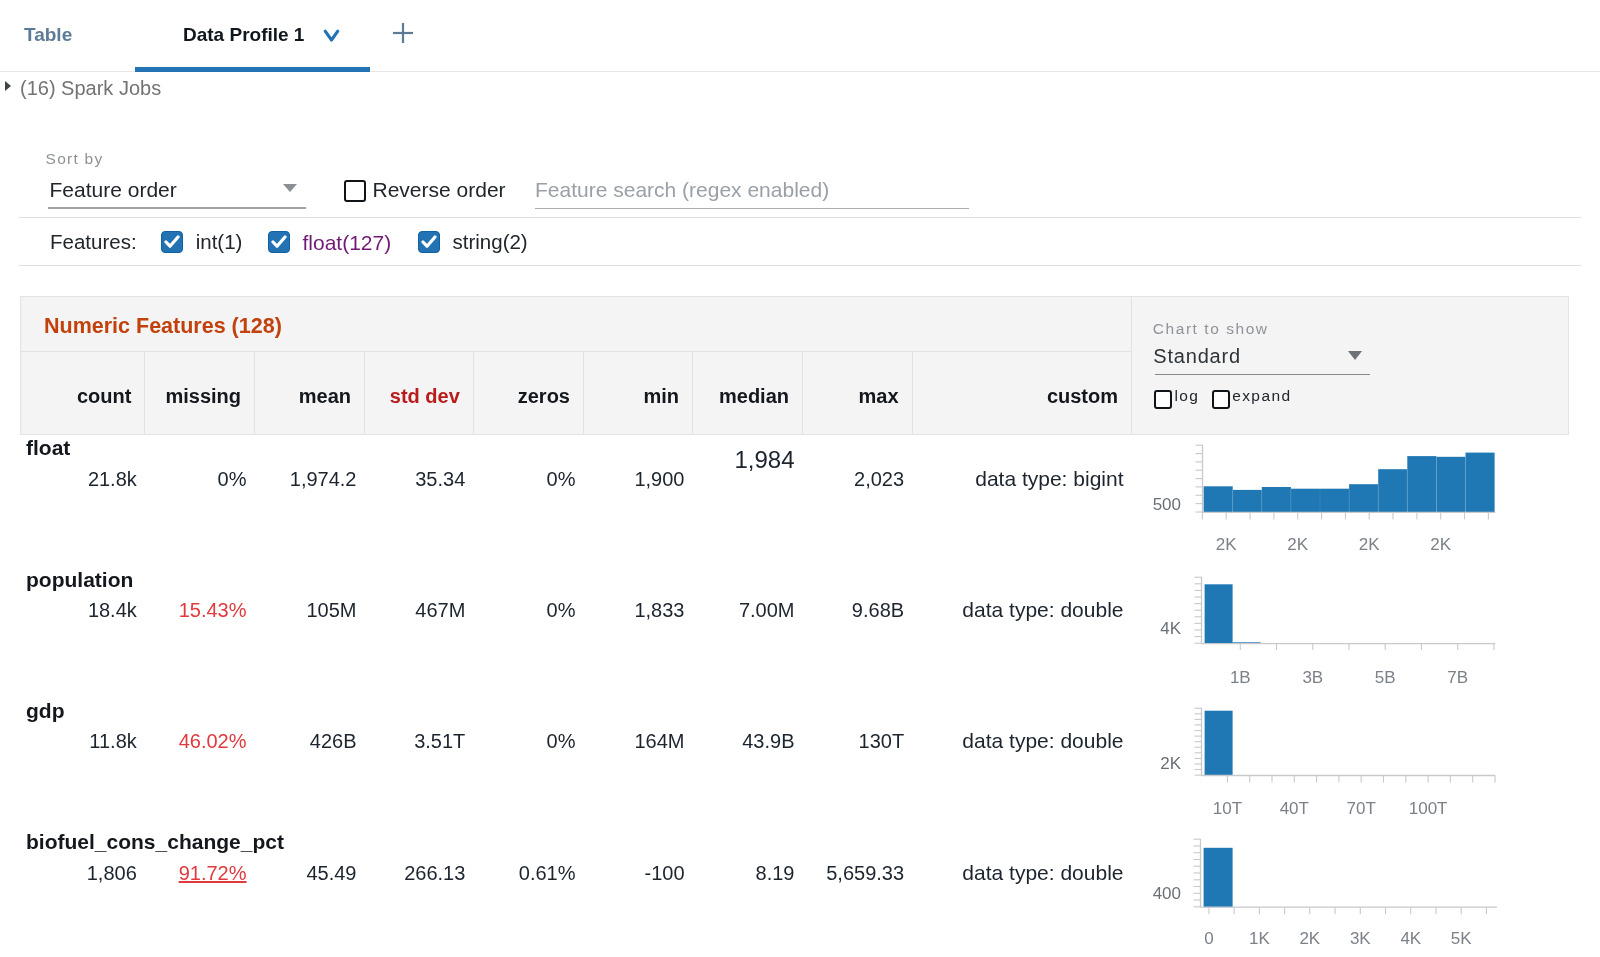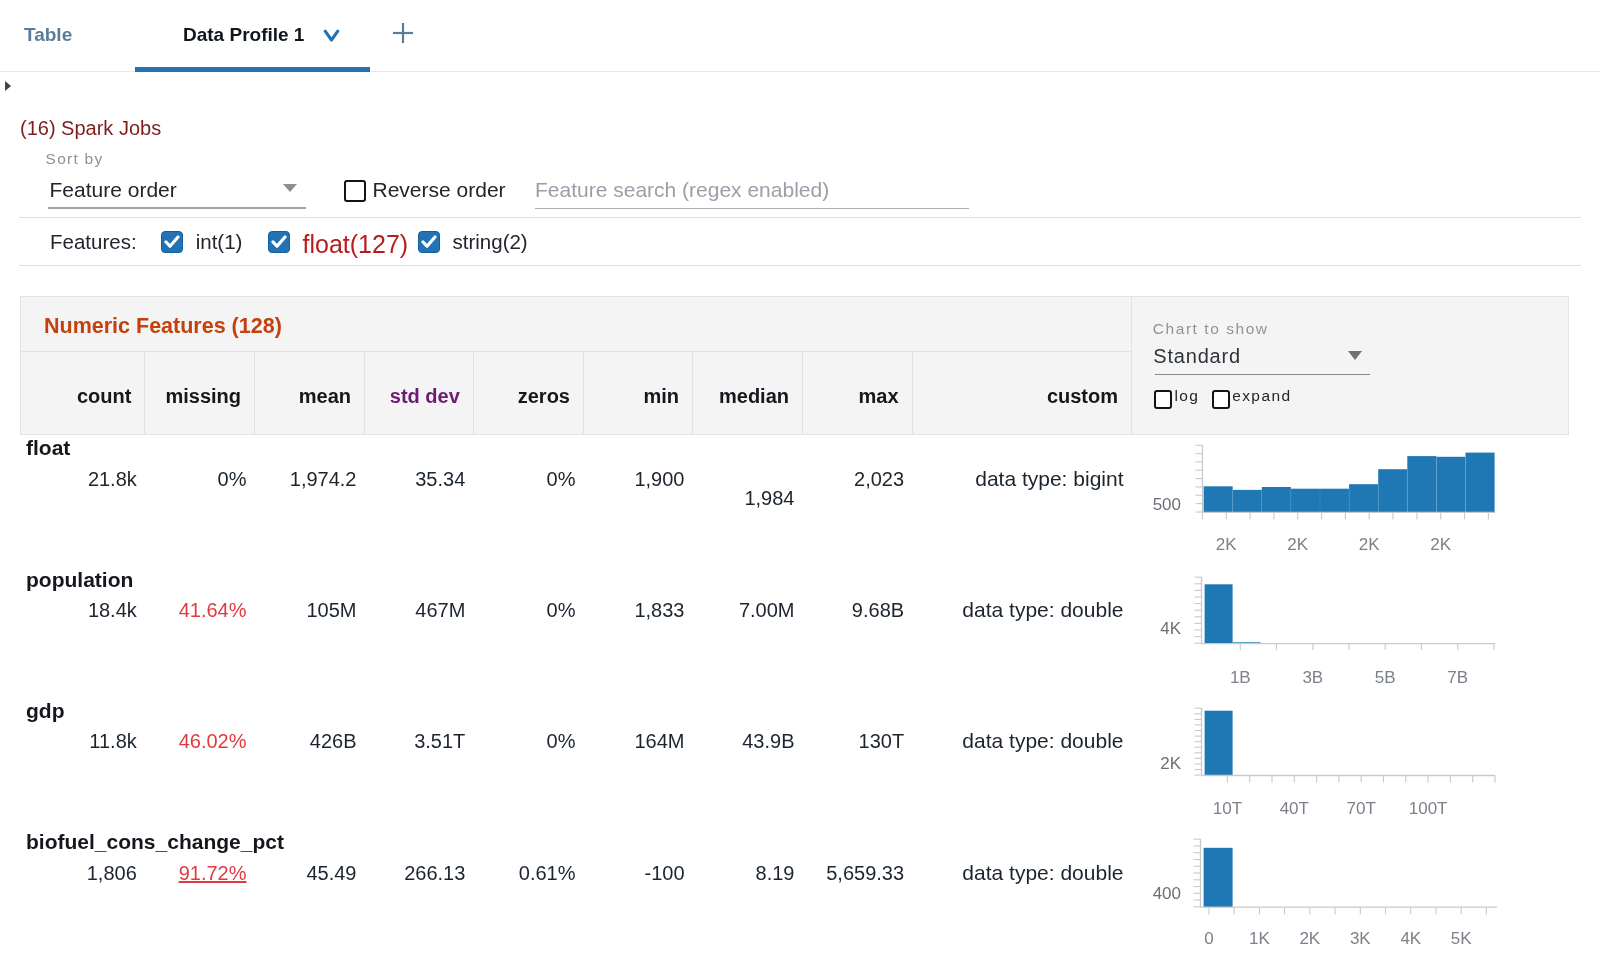--- a/index.html
+++ b/index.html
@@ -18,21 +18,21 @@
     <polyline points="2.2,3.2 8.5,12 14.8,3.2" fill="none" stroke="#2272b4" stroke-width="3.1" stroke-linecap="round" stroke-linejoin="round"></polyline>
   </svg>
 <svg class="abs" style="left:392px;top:22px" width="22" height="22" viewBox="0 0 22 22">
     <line x1="11" y1="1" x2="11" y2="21" stroke="#5d7b97" stroke-width="2.2"></line>
     <line x1="1" y1="11" x2="21" y2="11" stroke="#5d7b97" stroke-width="2.2"></line>
   </svg>
 <div class="abs" style="left:0;top:71px;width:1600px;height:1px;background:#e7e8e9"></div>
 <div class="abs" style="left:135px;top:67px;width:235px;height:5px;background:#2272b4"></div>
 
 <div class="abs" style="left:5.3px;top:81.4px;width:0;height:0;border-left:6.8px solid #3f4348;border-top:5px solid transparent;border-bottom:5px solid transparent"></div>
-<div class="t" style="left:20px;top:77.9px;font-size:20px;color:#7f1d1d;margin-top:40px;">(16) Spark Jobs</div>
+<div class="t" style="left:20px;top:77.9px;font-size:20px;color:#737373;">(16) Spark Jobs</div>
 
 <div class="t" style="left:45.6px;top:151.4px;font-size:15.5px;color:#8e9297;letter-spacing:1.25px;">Sort by</div>
 <div class="t" style="left:49.5px;top:179.1px;font-size:21px;color:#20262c;">Feature order</div>
 <div class="caret" style="left:283px;top:184px;border-top:8px solid #8a9096"></div>
 <div class="abs" style="left:48px;top:207px;width:258px;height:2px;background:#9fa2a6"></div>
 <div class="cbe" style="left:343.8px;top:179.5px;width:22.5px;height:22.5px"></div>
 <div class="t" style="left:372.5px;top:179.1px;font-size:21px;color:#20262c;">Reverse order</div>
 <div class="t" style="left:535px;top:179.1px;font-size:21px;color:#9aa0a8;">Feature search (regex enabled)</div>
 <div class="abs" style="left:535px;top:207.5px;width:434px;height:1.5px;background:#aaadb2"></div>
 <div class="abs" style="left:19px;top:217px;width:1562px;height:1px;background:#dcdee0"></div>
@@ -42,21 +42,21 @@
     <svg width="16" height="14" viewBox="0 0 16 14">
       <polyline points="2,7 6,11.2 14,2" fill="none" stroke="#fff" stroke-width="3.2" stroke-linecap="round" stroke-linejoin="round"></polyline>
     </svg>
   </div>
 <div class="t" style="left:195.7px;top:231.9px;font-size:20.5px;color:#20262c;">int(1)</div>
 <div class="cb" style="left:267.5px;top:230.7px">
     <svg width="16" height="14" viewBox="0 0 16 14">
       <polyline points="2,7 6,11.2 14,2" fill="none" stroke="#fff" stroke-width="3.2" stroke-linecap="round" stroke-linejoin="round"></polyline>
     </svg>
   </div>
-<div class="t" style="left:302.5px;top:231.9px;font-size:25px;color:#b91c1c;">float(127)</div>
+<div class="t" style="left:302.5px;top:231.9px;font-size:21px;color:#701a75;">float(127)</div>
 <div class="cb" style="left:417.5px;top:230.7px">
     <svg width="16" height="14" viewBox="0 0 16 14">
       <polyline points="2,7 6,11.2 14,2" fill="none" stroke="#fff" stroke-width="3.2" stroke-linecap="round" stroke-linejoin="round"></polyline>
     </svg>
   </div>
 <div class="t" style="left:452.5px;top:231.9px;font-size:20.5px;color:#20262c;">string(2)</div>
 <div class="abs" style="left:19px;top:265px;width:1562px;height:1px;background:#dcdee0"></div>
 
 <div class="abs" style="left:20px;top:296px;width:1549px;height:139px;background:#f4f4f5;border:1px solid #e2e3e5"></div>
 <div class="t" style="left:44px;top:316.3px;font-size:21.5px;font-weight:bold;color:#c2410c;">Numeric Features (128)</div>
@@ -66,21 +66,21 @@
 <div class="vline" style="left:364px;top:352px;height:83px;"></div>
 <div class="vline" style="left:472.8px;top:352px;height:83px;"></div>
 <div class="vline" style="left:583px;top:352px;height:83px;"></div>
 <div class="vline" style="left:692px;top:352px;height:83px;"></div>
 <div class="vline" style="left:802px;top:352px;height:83px;"></div>
 <div class="vline" style="left:911.6px;top:352px;height:83px;"></div>
 <div class="vline" style="left:1130.6px;top:296px;height:139px;"></div>
 <div class="t" style="right:1468.7px;top:386.3px;font-size:20px;font-weight:bold;color:#14181d;">count</div>
 <div class="t" style="right:1359px;top:386.3px;font-size:20px;font-weight:bold;color:#14181d;">missing</div>
 <div class="t" style="right:1249px;top:386.3px;font-size:20px;font-weight:bold;color:#14181d;">mean</div>
-<div class="t" style="right:1140.2px;top:386.3px;font-size:20px;font-weight:bold;color:#701a75;text-align:right;">std dev</div>
+<div class="t" style="right:1140.2px;top:386.3px;font-size:20px;font-weight:bold;color:#b91c1c;text-align:right;">std dev</div>
 <div class="t" style="right:1030px;top:386.3px;font-size:20px;font-weight:bold;color:#14181d;">zeros</div>
 <div class="t" style="right:921px;top:386.3px;font-size:20px;font-weight:bold;color:#14181d;">min</div>
 <div class="t" style="right:811px;top:386.3px;font-size:20px;font-weight:bold;color:#14181d;">median</div>
 <div class="t" style="right:701.4px;top:386.3px;font-size:20px;font-weight:bold;color:#14181d;">max</div>
 <div class="t" style="right:482px;top:386.3px;font-size:20px;font-weight:bold;color:#14181d;">custom</div>
 
 <div class="t" style="left:1152.8px;top:321.2px;font-size:15.5px;color:#8f9399;letter-spacing:1.55px;">Chart to show</div>
 <div class="t" style="left:1153.3px;top:345.8px;font-size:20px;color:#2e3338;letter-spacing:0.8px;">Standard</div>
 <div class="caret" style="left:1348px;top:351px;border-top:9px solid #6e7276"></div>
 <div class="abs" style="left:1154.5px;top:374px;width:215px;height:1px;background:#85888c"></div>
@@ -89,26 +89,26 @@
 <div class="cbe" style="left:1212.1px;top:390.3px;width:18.4px;height:18.4px"></div>
 <div class="t" style="left:1232.2px;top:387.9px;font-size:15.5px;color:#20262c;letter-spacing:1.4px;">expand</div>
 
 <div class="t" style="left:26px;top:437.3px;font-size:21px;font-weight:bold;color:#14181d;">float</div>
 <div class="t" style="right:1463.2px;top:468.6px;font-size:20px;color:#1c242e;">21.8k</div>
 <div class="t" style="right:1353.5px;top:468.6px;font-size:20px;color:#1c242e;">0%</div>
 <div class="t" style="right:1243.5px;top:468.6px;font-size:20px;color:#1c242e;">1,974.2</div>
 <div class="t" style="right:1134.7px;top:468.6px;font-size:20px;color:#1c242e;">35.34</div>
 <div class="t" style="right:1024.5px;top:468.6px;font-size:20px;color:#1c242e;">0%</div>
 <div class="t" style="right:915.5px;top:468.6px;font-size:20px;color:#1c242e;">1,900</div>
-<div class="t" style="right:805.5px;top:488px;font-size:20px;color:#1c242e;">1,984</div>
+<div class="t" style="right:805.5px;top:448px;font-size:24px;color:#1c242e;">1,984</div>
 <div class="t" style="right:695.9px;top:468.6px;font-size:20px;color:#1c242e;">2,023</div>
 <div class="t" style="right:476.5px;top:467.7px;font-size:21px;color:#1c242e;">data type: bigint</div>
 <div class="t" style="left:26px;top:568.6px;font-size:21px;font-weight:bold;color:#14181d;">population</div>
 <div class="t" style="right:1463.2px;top:599.9px;font-size:20px;color:#1c242e;">18.4k</div>
-<div class="t" style="right:1353.5px;top:599.9px;font-size:20px;color:#e03a3f;">41.64%</div>
+<div class="t" style="right:1353.5px;top:599.9px;font-size:20px;color:#e03a3f;">15.43%</div>
 <div class="t" style="right:1243.5px;top:599.9px;font-size:20px;color:#1c242e;">105M</div>
 <div class="t" style="right:1134.7px;top:599.9px;font-size:20px;color:#1c242e;">467M</div>
 <div class="t" style="right:1024.5px;top:599.9px;font-size:20px;color:#1c242e;">0%</div>
 <div class="t" style="right:915.5px;top:599.9px;font-size:20px;color:#1c242e;">1,833</div>
 <div class="t" style="right:805.5px;top:599.9px;font-size:20px;color:#1c242e;">7.00M</div>
 <div class="t" style="right:695.9px;top:599.9px;font-size:20px;color:#1c242e;">9.68B</div>
 <div class="t" style="right:476.5px;top:599px;font-size:21px;color:#1c242e;">data type: double</div>
 <div class="t" style="left:26px;top:699.9px;font-size:21px;font-weight:bold;color:#14181d;">gdp</div>
 <div class="t" style="right:1463.2px;top:731.2px;font-size:20px;color:#1c242e;">11.8k</div>
 <div class="t" style="right:1353.5px;top:731.2px;font-size:20px;color:#e03a3f;">46.02%</div>

